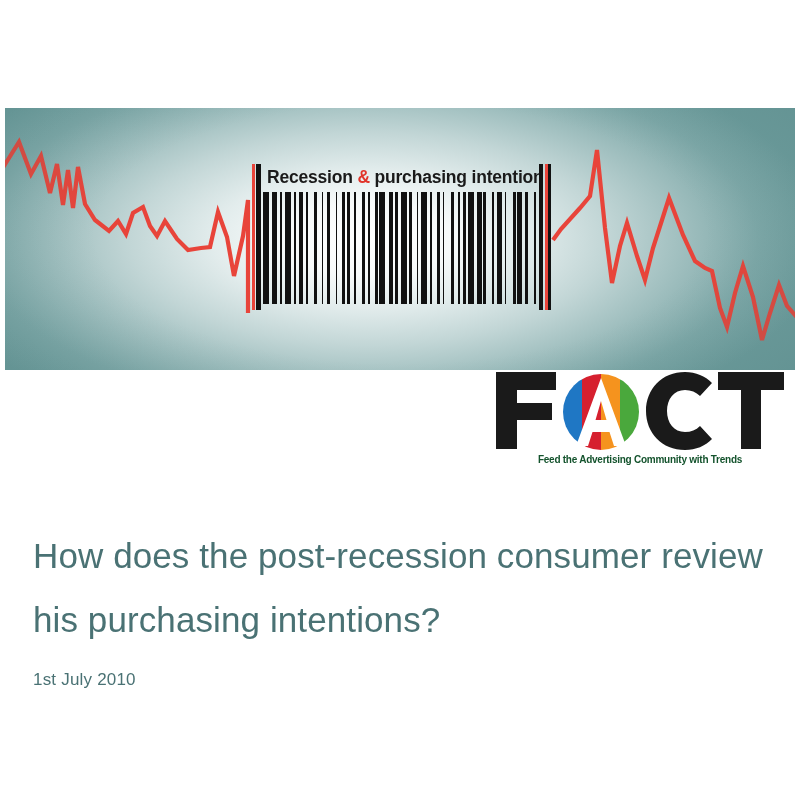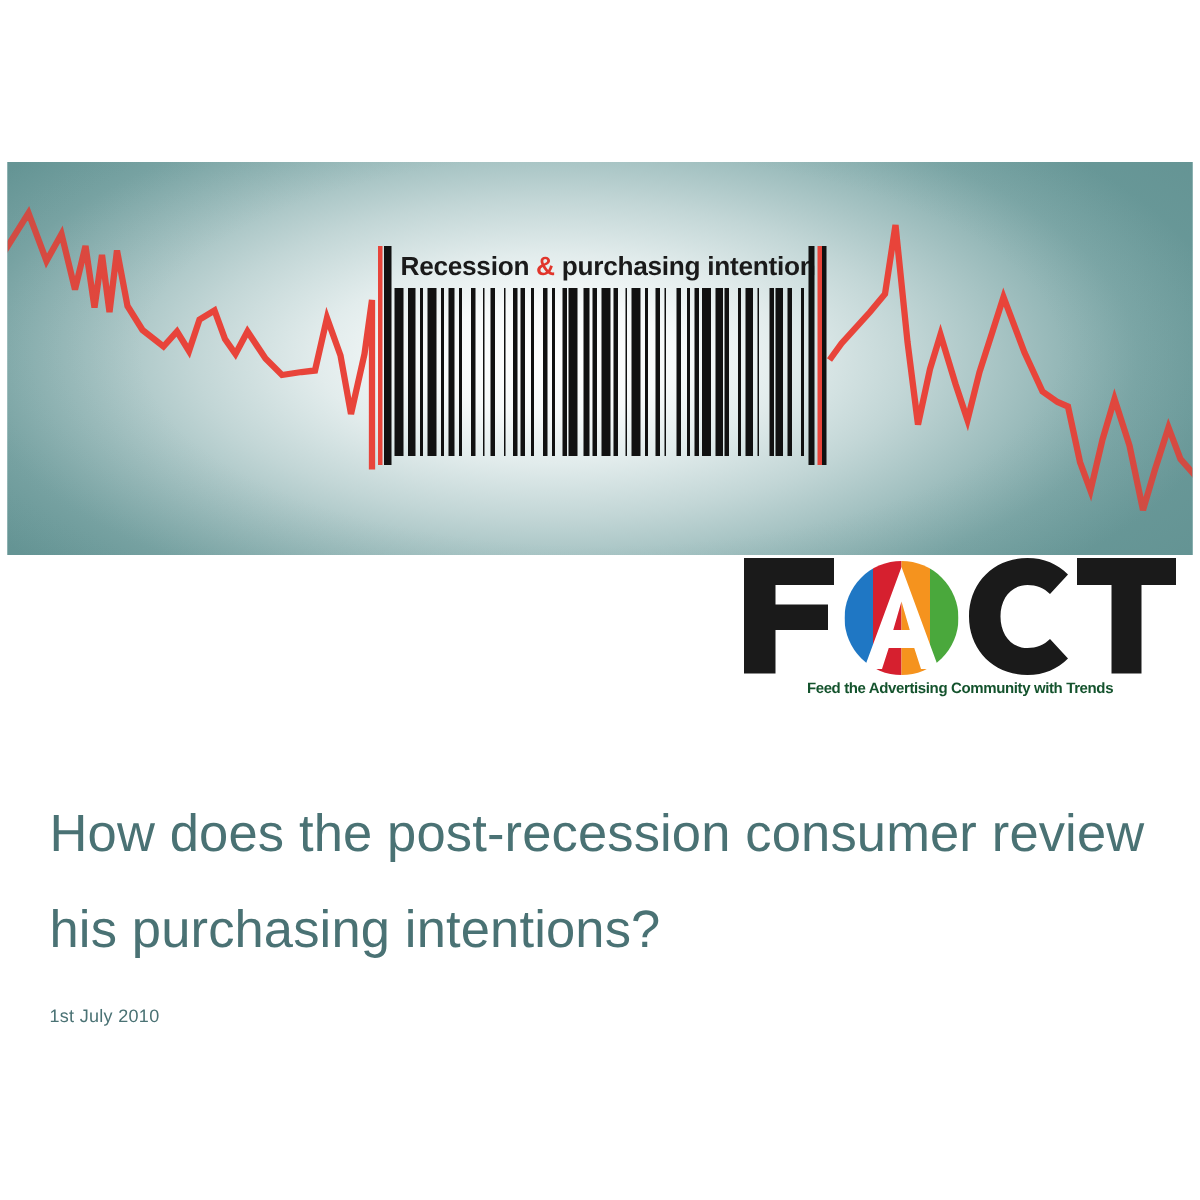--- a/index.html
+++ b/index.html
@@ -124,21 +124,21 @@
     font-size: 35px;
     line-height: 64px;
     font-weight: normal;
     color: #4a7274;
     margin: 0;
     letter-spacing: 0.1px;
   }
   #slide-date {
     margin-top: 18px;
     font-family: "Liberation Sans", sans-serif;
-    font-size: 12px;
+    font-size: 17px;
     font-weight: normal;
     color: #4a7274;
     letter-spacing: 0.2px;
   }
 </style>
 </head>
 <body>
 
 <div id="hero-banner">
 

